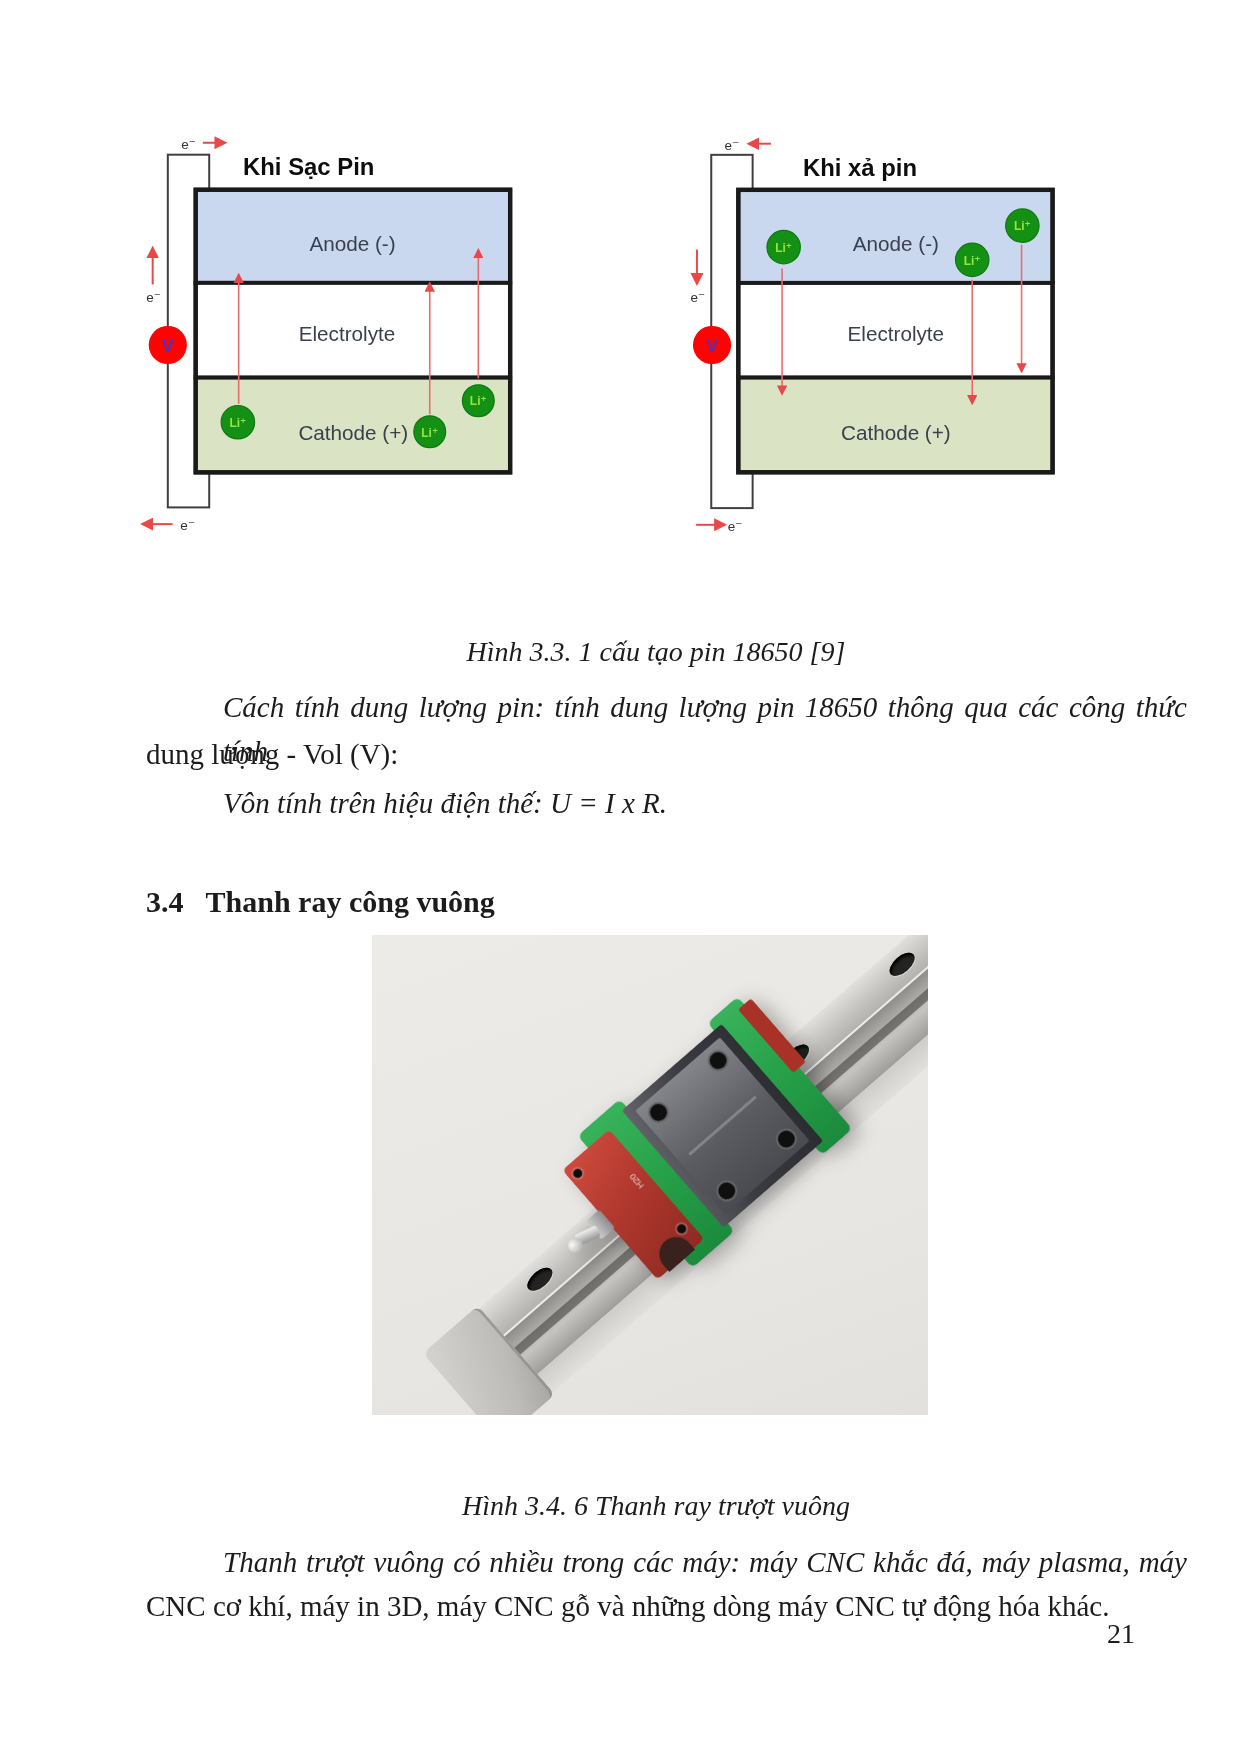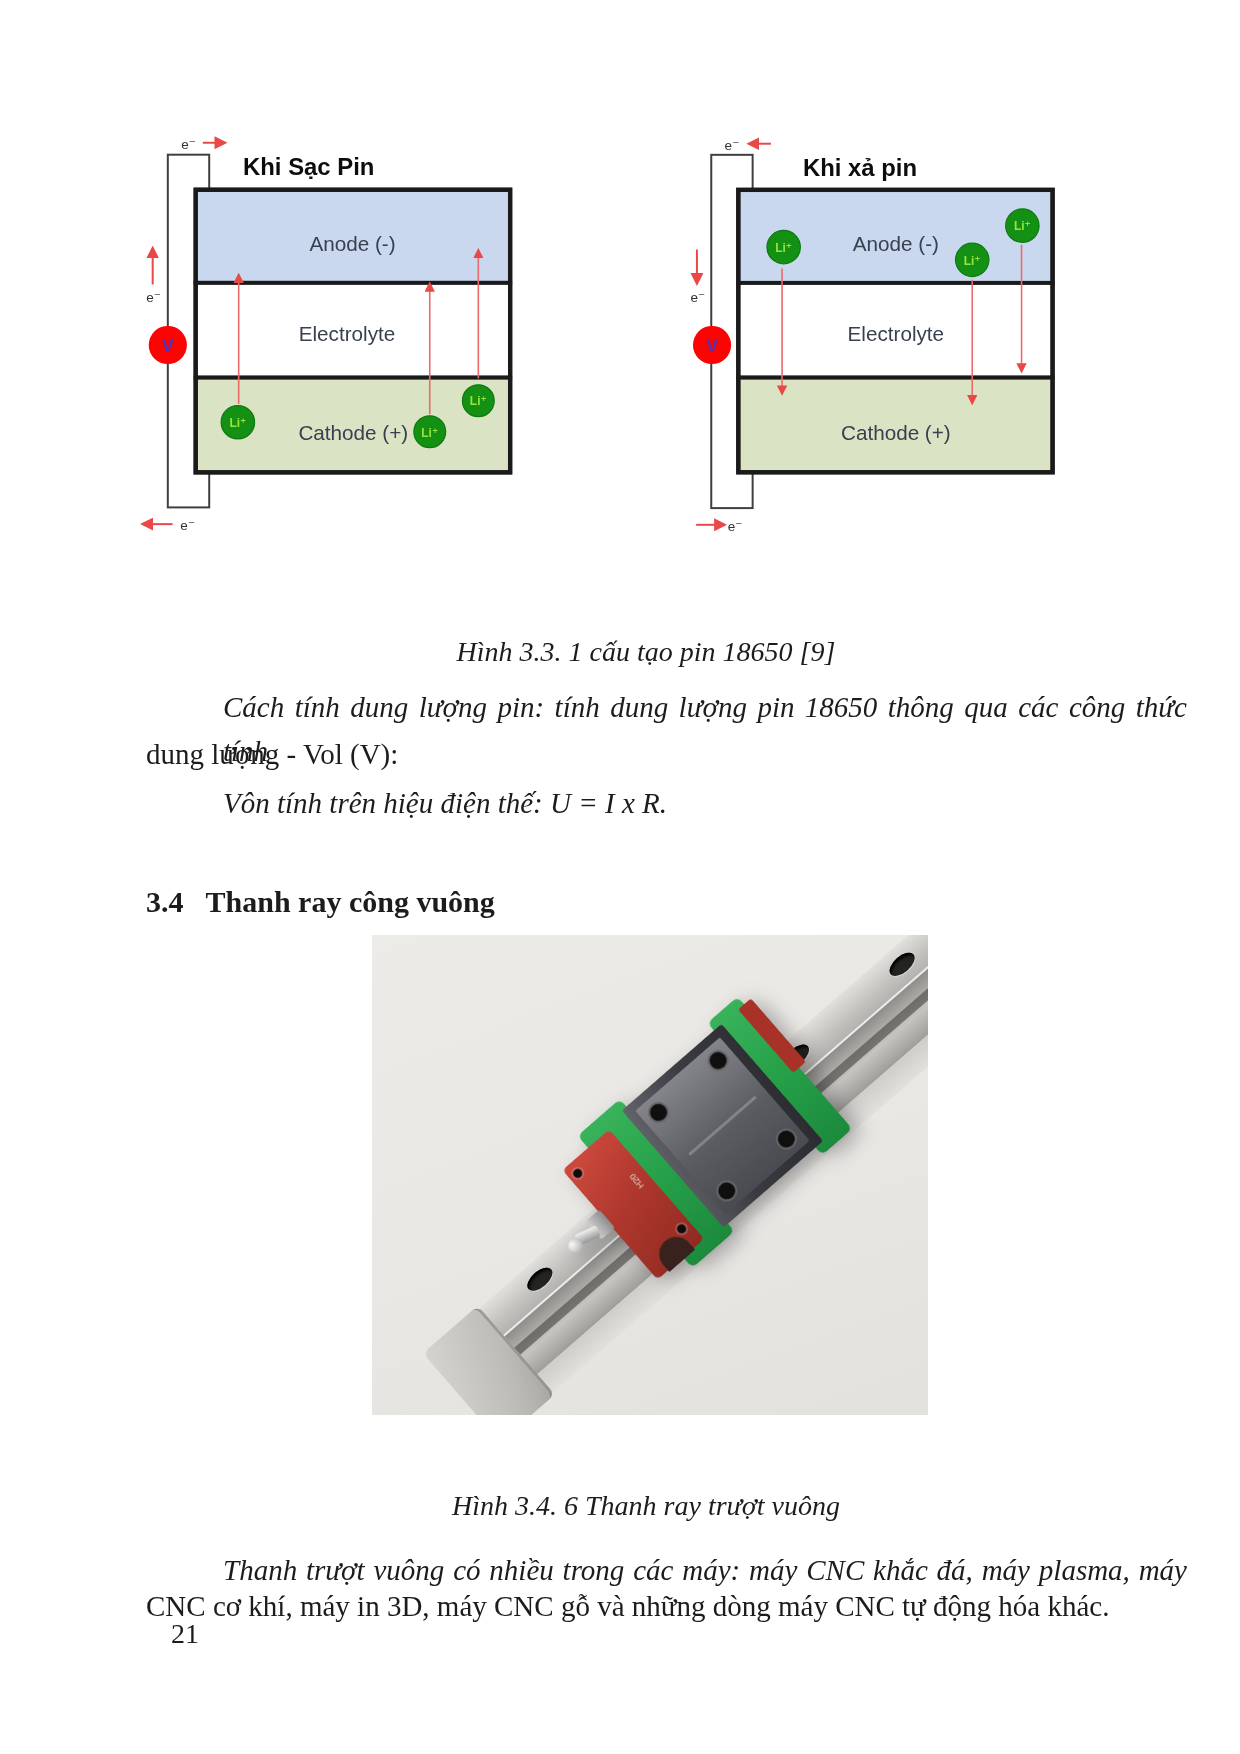--- a/index.html
+++ b/index.html
@@ -3,28 +3,28 @@
 <meta charset="utf-8">
 <style>
   html,body{margin:0;padding:0;background:#888;}
   .page{
     position:relative; width:1240px; height:1754px; margin:0 auto;
     background:#ffffff; overflow:hidden;
     font-family:"Liberation Serif","DejaVu Serif",serif; color:#1c1c1c;
   }
   .abs{position:absolute;}
   svg text{font-family:"Liberation Sans","DejaVu Sans",sans-serif;}
-  .cap{left:139px; width:964px; text-align:center; font-style:italic; font-size:28px;
+  .cap{left:149px; width:964px; text-align:center; font-style:italic; font-size:28px;
        transform:translateX(25px); white-space:nowrap;}
   .bodyline{left:146px; width:964px; font-size:29px; line-height:44px; white-space:nowrap;}
   .indent{padding-left:77px;font-style:italic;}
   .j-full{white-space:normal; text-align:justify; text-align-last:justify;}
   .heading{left:146px; width:964px; font-size:30px; font-weight:bold; line-height:44px;}
   .heading .hnum{display:inline-block; margin-right:22px;}
-  .pagenum{left:146px; width:964px; text-align:left; font-size:28px; transform:translateX(25px);}
+  .pagenum{left:146px; width:964px; text-align:right; font-size:28px; transform:translateX(25px);}
 
   
   .photo{left:372px; top:935px; width:556px; height:480px; overflow:hidden;
          background:linear-gradient(160deg,#edebe8 0%,#e9e7e4 55%,#e3e1de 100%);}
   .rail-wrap{position:absolute; left:10px; top:189px; width:660px; height:112px;
              transform:rotate(-41deg);}
   .rail-top{position:absolute; left:0; top:0; width:660px; height:38px;
             background:linear-gradient(180deg,#e2e0dd 0%,#c3c1be 60%,#b2b0ad 100%);}
   .rail-hole{position:absolute; width:30px; height:16px; top:10px; border-radius:50%;
              background:#232321; box-shadow:inset 0 3px 3px #000, 0 1px 0 rgba(255,255,255,.5);}
@@ -212,18 +212,18 @@
         <div class="red-label">H20</div>
       </div>
       <div class="nip-hex"></div>
       <div class="nip-stem"></div>
       <div class="nip-ball"></div>
     </div>
   </div>
 
   <div class="abs cap" style="top:1490px;">Hình 3.4. 6 Thanh ray trượt vuông</div>
 
-  <div class="abs bodyline indent j-full" style="top:1540px;margin-top:8px;">Thanh trượt vuông có nhiều trong các máy: máy CNC khắc đá, máy plasma, máy</div>
+  <div class="abs bodyline indent j-full" style="top:1540px;">Thanh trượt vuông có nhiều trong các máy: máy CNC khắc đá, máy plasma, máy</div>
   <div class="abs bodyline" style="top:1584px;">CNC cơ khí, máy in 3D, máy CNC gỗ và những dòng máy CNC tự động hóa khác.</div>
 
   <div class="abs pagenum" style="top:1618px;">21</div>
 
 </div>
 
 </body></html>

